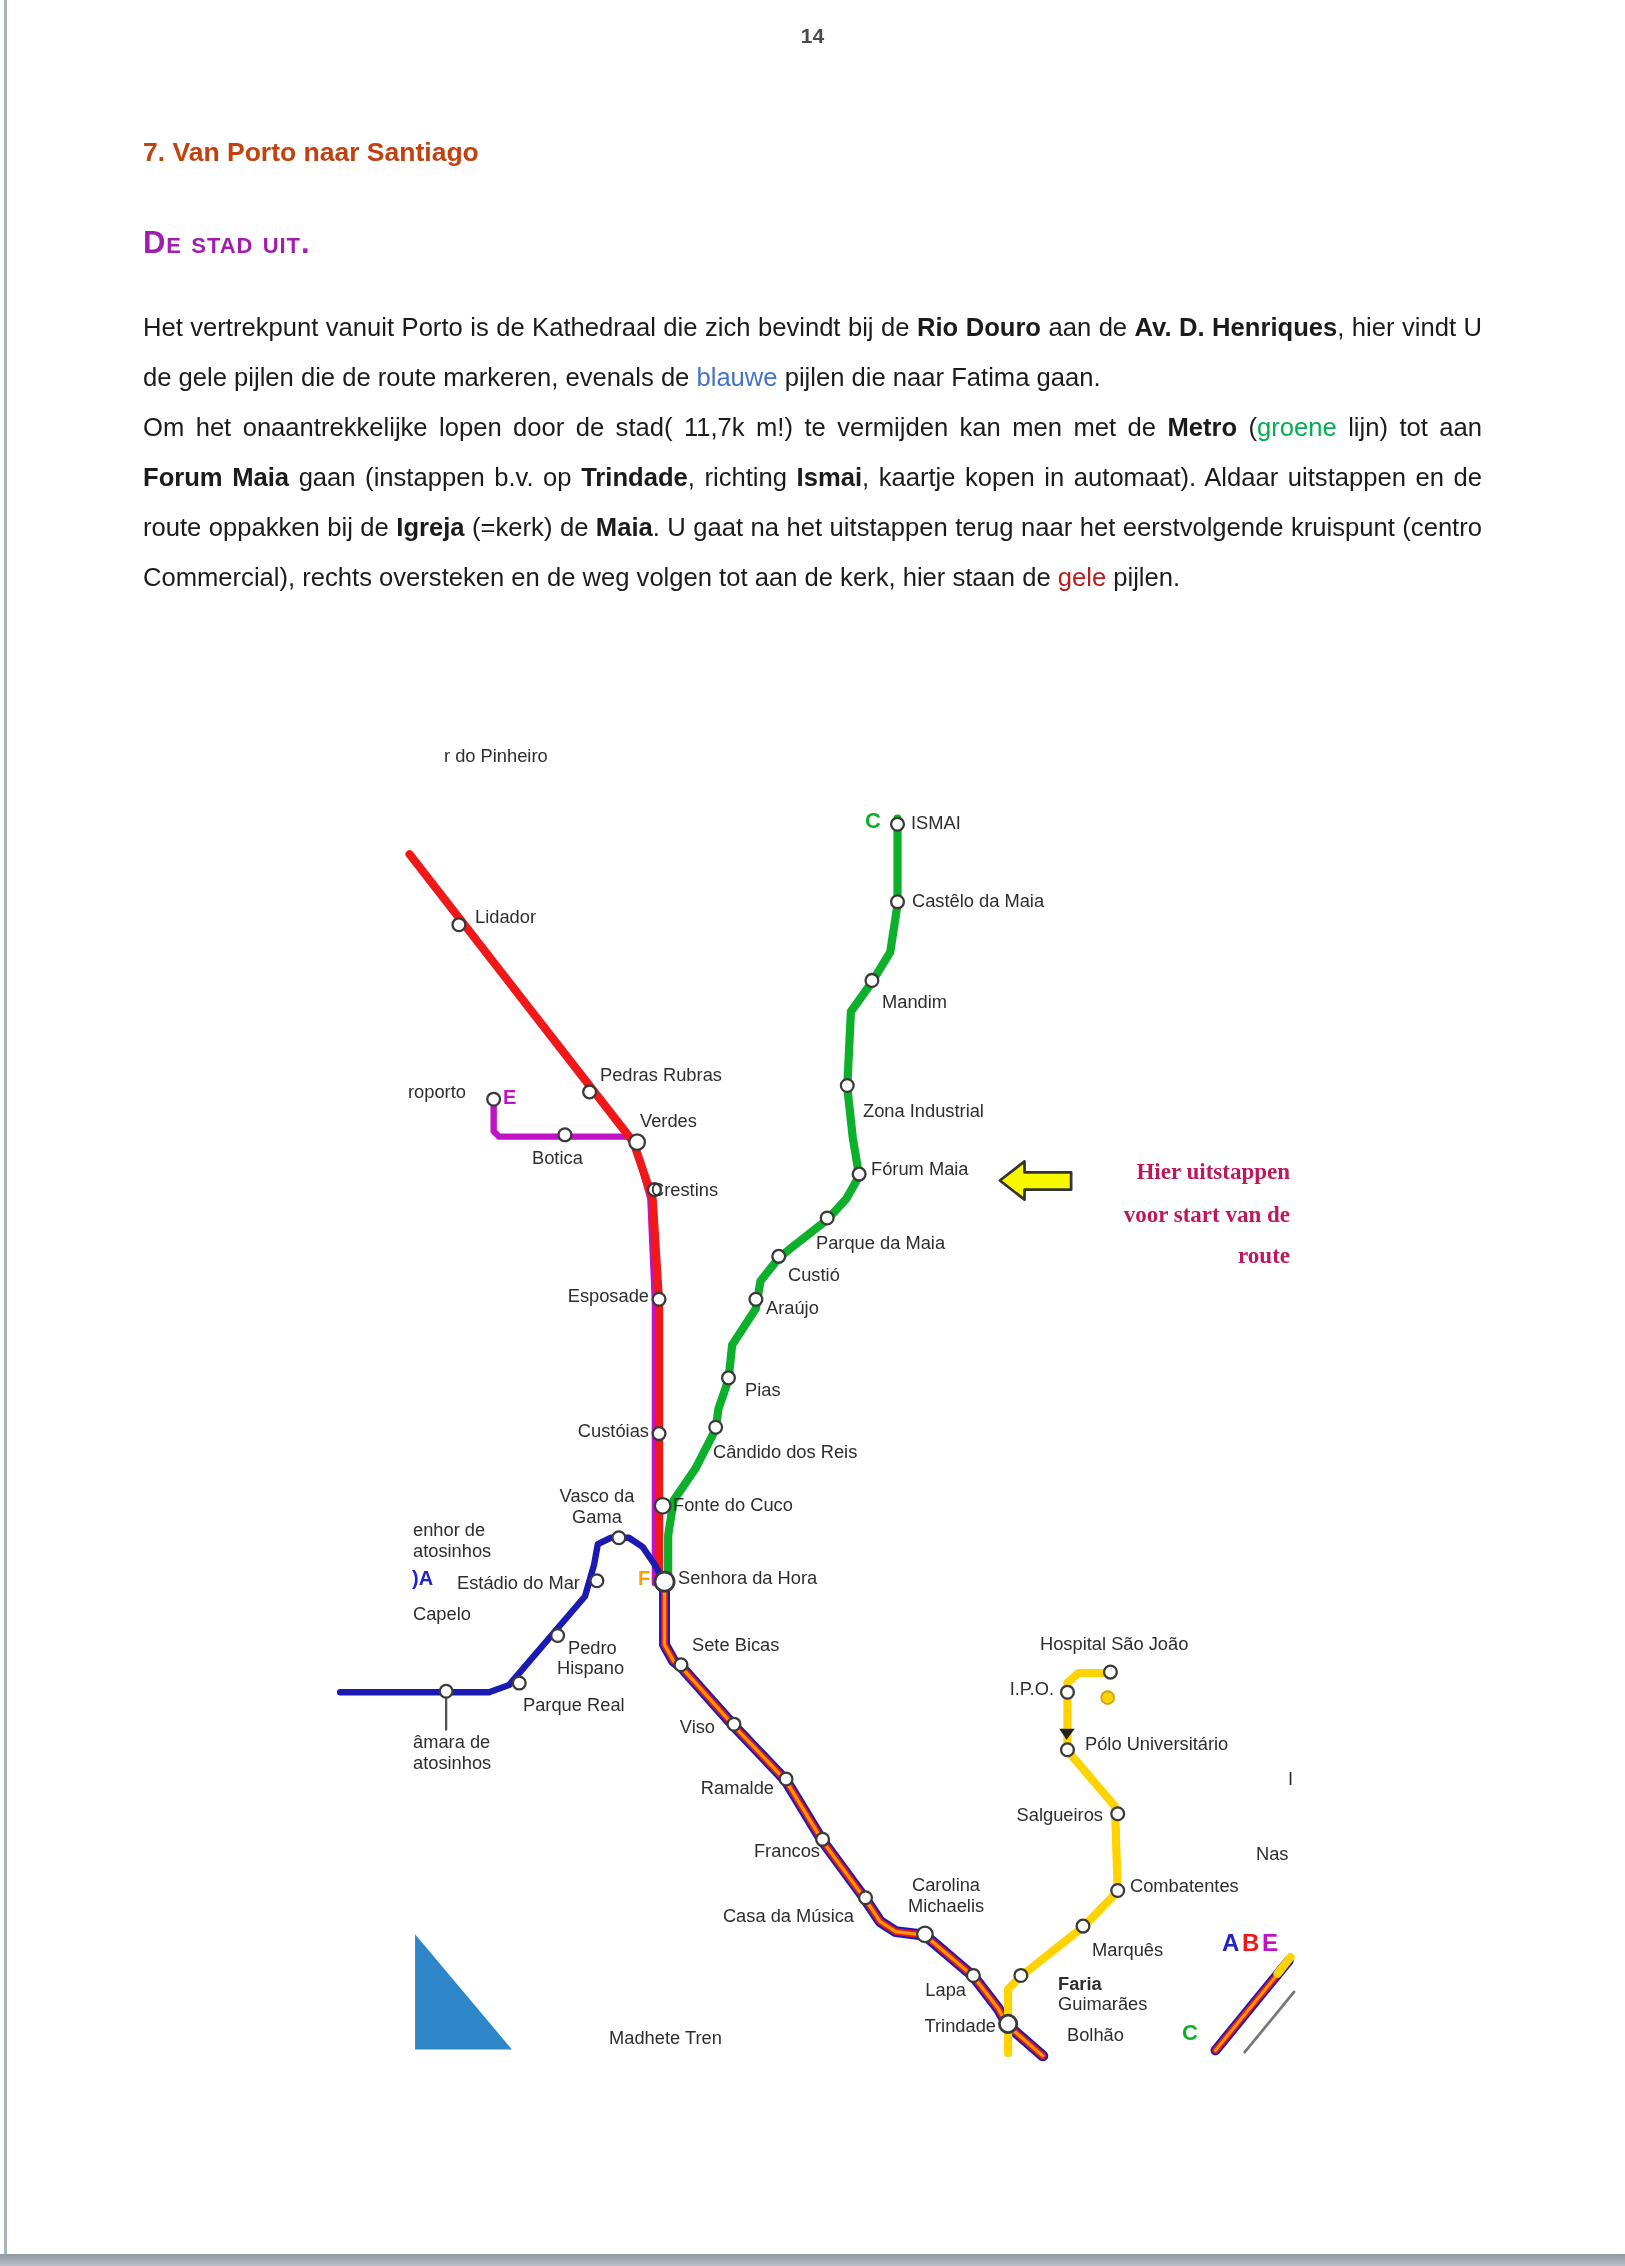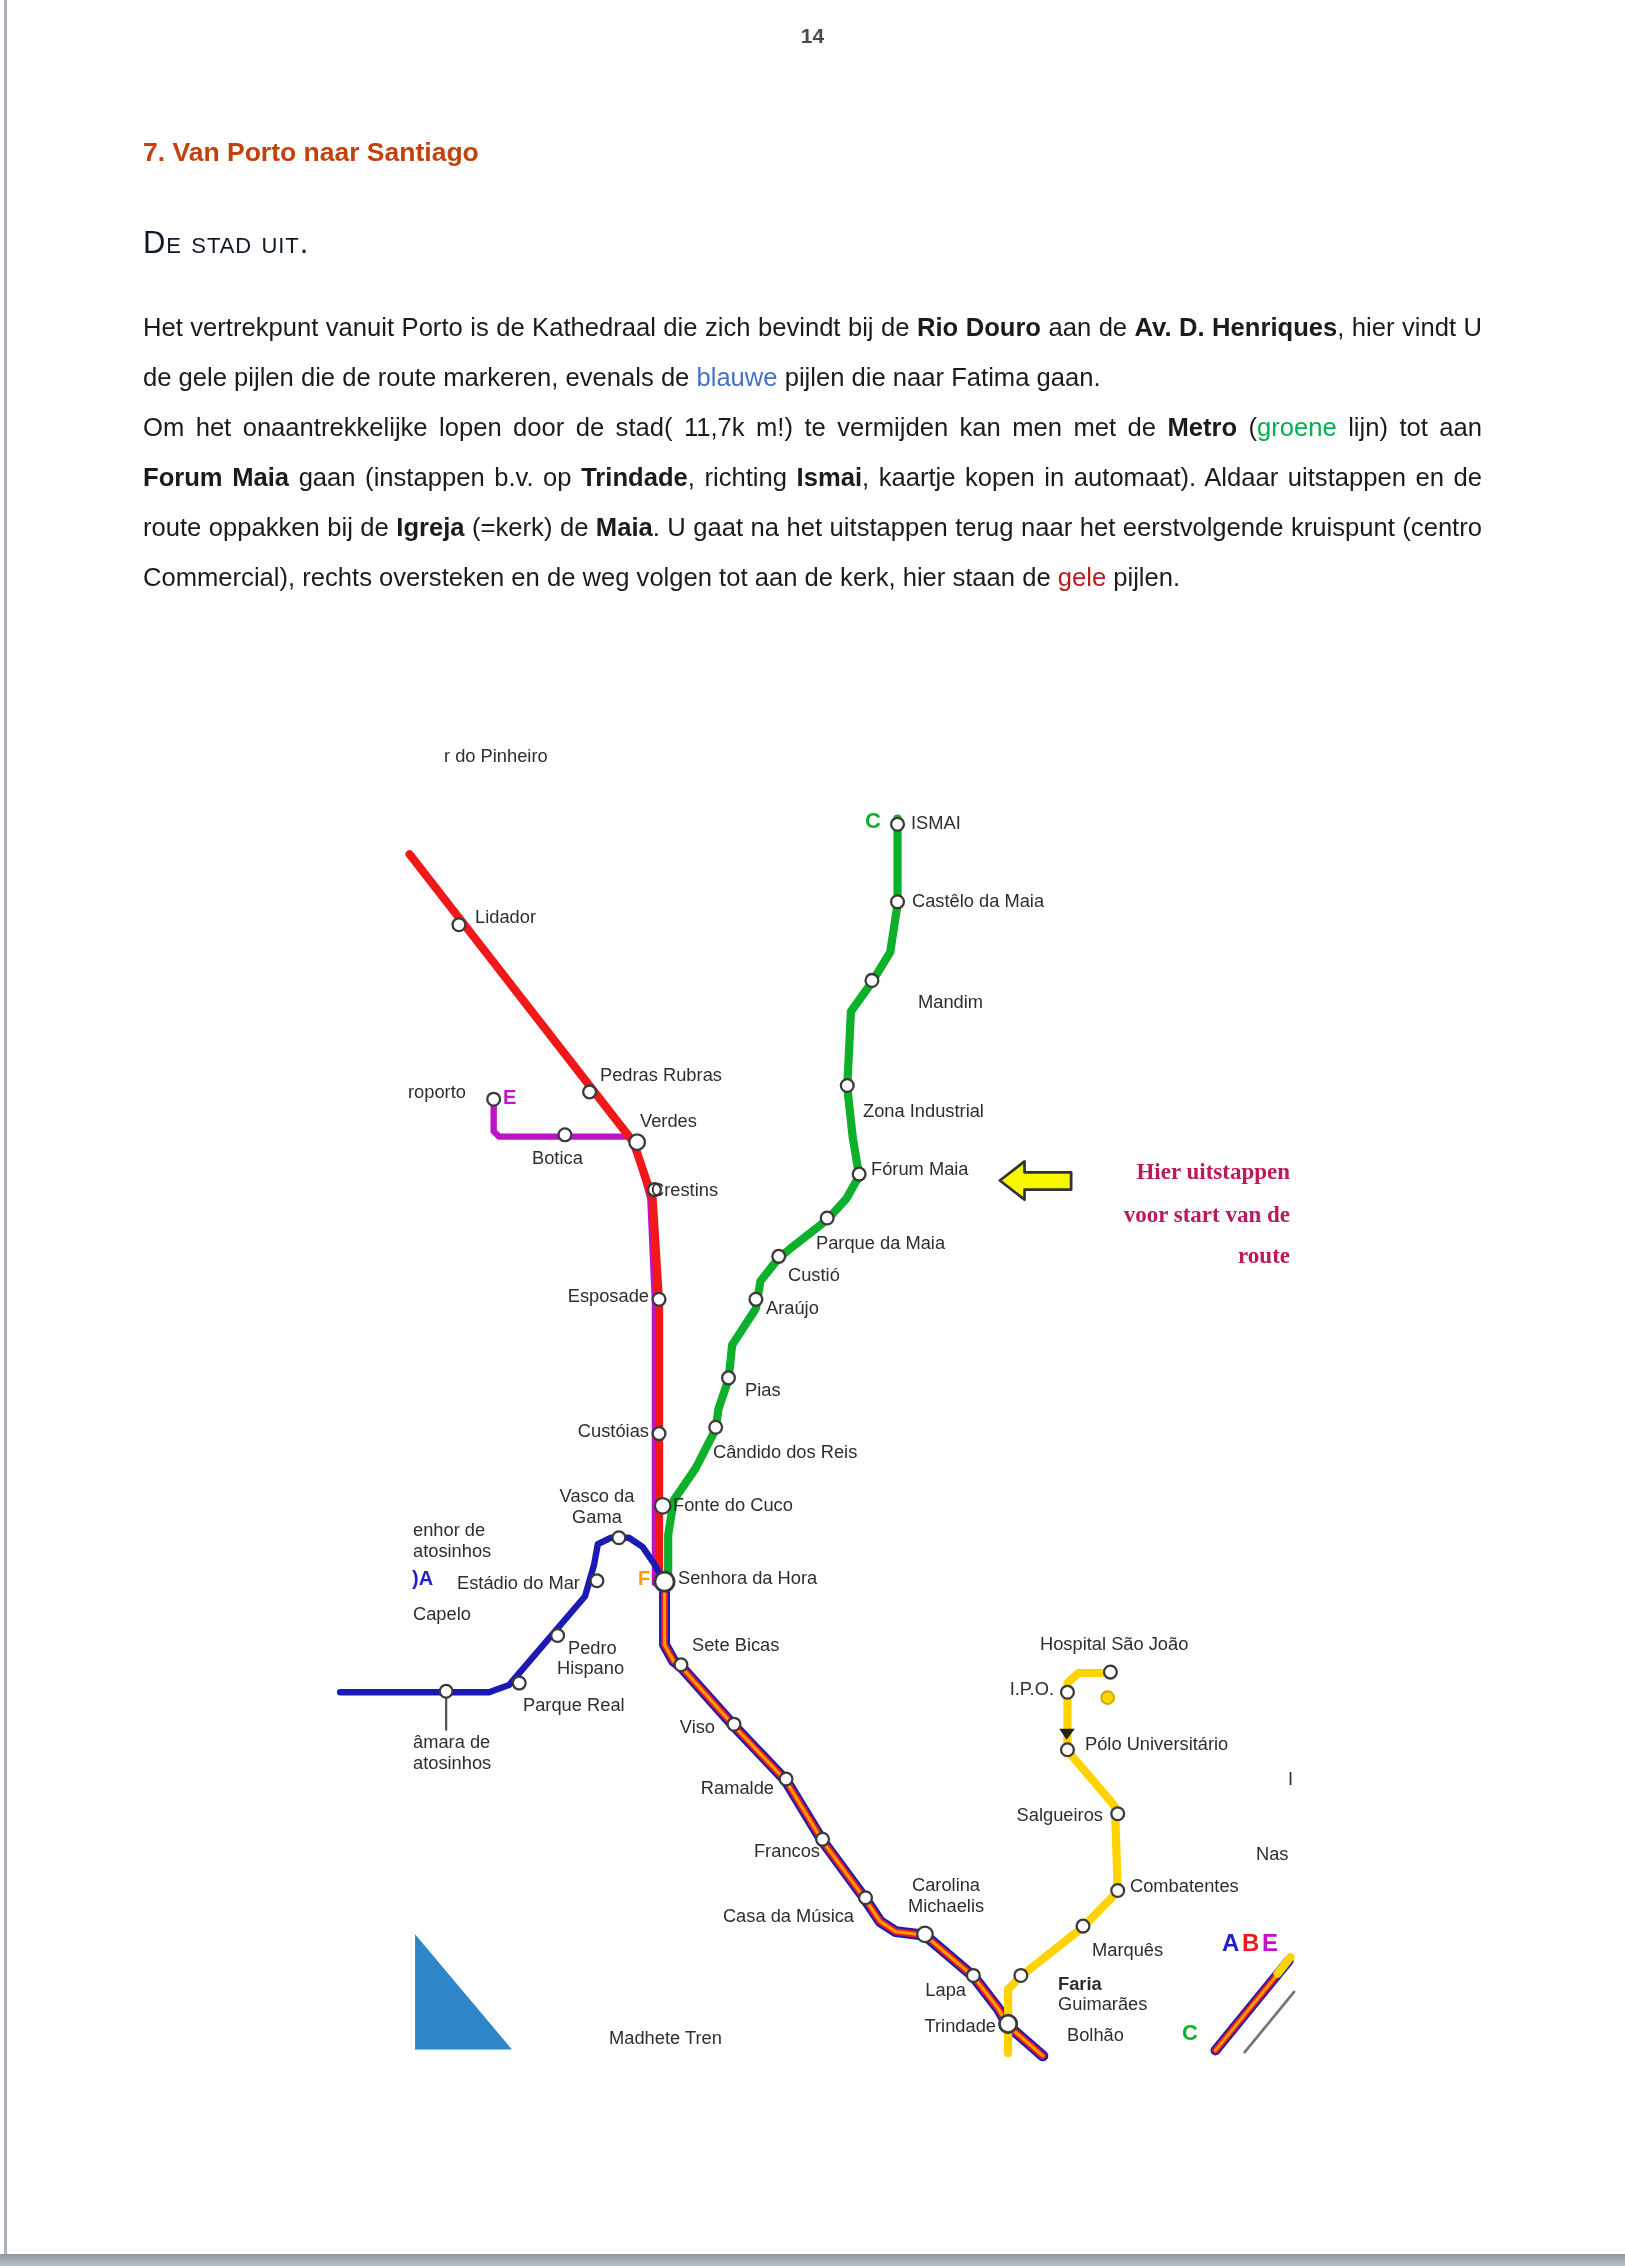--- a/index.html
+++ b/index.html
@@ -6,22 +6,22 @@
   body{width:1626px;height:2266px;position:relative;background:#ffffff;
        font-family:"Liberation Sans",sans-serif;overflow:hidden;}
   
   .edge-left{position:absolute;left:3.7px;top:0;width:3.7px;height:2266px;background:#aab2bb;}
   .edge-bottom{position:absolute;left:0;bottom:0;width:1626px;height:12px;
                background:linear-gradient(#8f97a2,#b9bfc7);}
   
   .pagenum{position:absolute;top:24px;left:143px;width:1339px;text-align:center;
            font-size:21px;font-weight:bold;color:#4a4a4a;}
   .title{position:absolute;top:137px;left:143px;font-size:26.5px;font-weight:bold;color:#c2410c;}
-  .subhead{position:absolute;top:225px;left:143px;font-size:31px;font-weight:normal;
-           font-variant:small-caps;color:#0f172a;letter-spacing:0.9px;}
+  .subhead{position:absolute;top:225px;left:143px;font-size:31px;font-weight:bold;
+           font-variant:small-caps;color:#a21caf;letter-spacing:0.9px;}
   .bodytext{position:absolute;top:302px;left:143px;width:1339px;
             font-size:25.6px;line-height:50px;color:#1b1b1b;text-align:justify;}
   .bodytext p{margin:0;}
   .b{font-weight:bold;}
   .c-blue{color:#4472c4;margin-top:19px;}
   .c-green{color:#00b050;}
   .c-yellow{color:#b91c1c;}
   
   #map{position:absolute;left:0;top:0;width:1626px;height:2266px;}
   #map-svg{position:absolute;left:0;top:0;}
@@ -125,21 +125,21 @@
     <div class="maplabel " style="left: 640px; top: 1111px;">Verdes</div>
     <div class="maplabel " style="left: 651px; top: 1180px;">Crestins</div>
     <div class="maplabel  ra" style="left: 649px; top: 1286px;">Esposade</div>
     <div class="maplabel  ra" style="left: 649px; top: 1421px;">Custóias</div>
     <div class="maplabel  ca" style="left: 597px; top: 1486px;">Vasco da</div>
     <div class="maplabel  ca" style="left: 597px; top: 1507px;">Gama</div>
     <div class="maplabel " style="left: 673px; top: 1495px;">Fonte do Cuco</div>
     <div class="maplabel lt s24 c-grn" style="left: 865px; top: 811px;">C</div>
     <div class="maplabel " style="left: 911px; top: 813px;">ISMAI</div>
     <div class="maplabel " style="left: 912px; top: 891px;">Castêlo da Maia</div>
-    <div class="maplabel " style="left: 882px; top: 992px; margin-left: 36px;">Mandim</div>
+    <div class="maplabel " style="left: 882px; top: 992px;">Mandim</div>
     <div class="maplabel " style="left: 863px; top: 1076px; margin-top: 25px;">Zona Industrial</div>
     <div class="maplabel " style="left: 871px; top: 1159px;">Fórum Maia</div>
     <div class="maplabel " style="left: 816px; top: 1233px;">Parque da Maia</div>
     <div class="maplabel " style="left: 788px; top: 1265px;">Custió</div>
     <div class="maplabel " style="left: 766px; top: 1298px;">Araújo</div>
     <div class="maplabel " style="left: 745px; top: 1380px;">Pias</div>
     <div class="maplabel " style="left: 713px; top: 1442px;">Cândido dos Reis</div>
     <div class="maplabel lt s22 c-org" style="left: 638px; top: 1568px;">F</div>
     <div class="maplabel " style="left: 678px; top: 1568px;">Senhora da Hora</div>
     <div class="maplabel " style="left: 692px; top: 1635px;">Sete Bicas</div>

